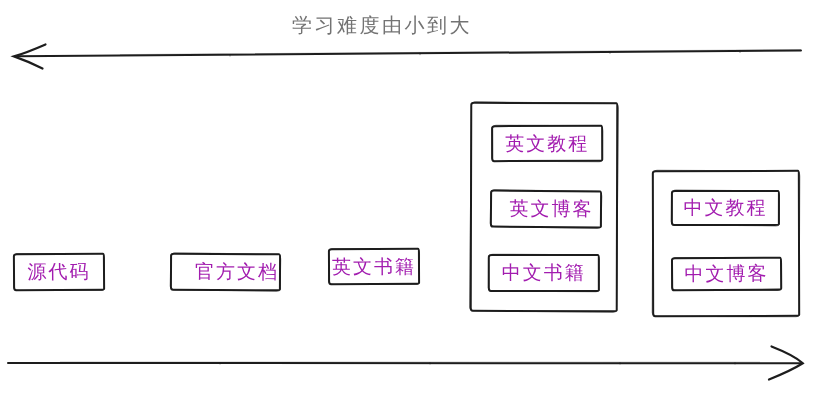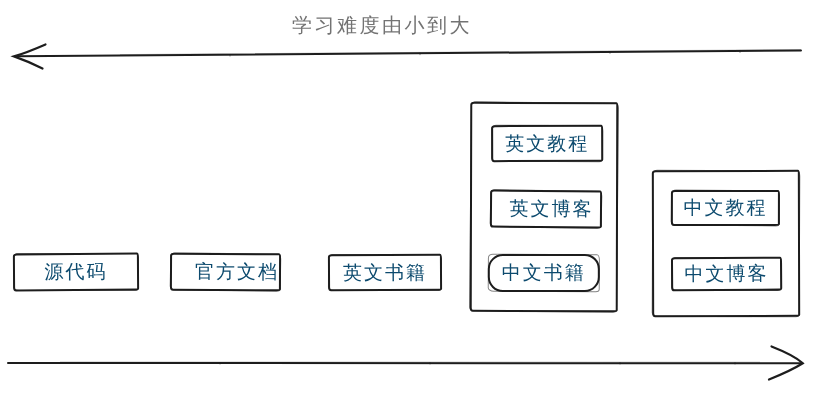--- a/index.html
+++ b/index.html
@@ -73,36 +73,36 @@
     pointer-events: none;
   }
   .sketch-box.leaf {
     display: flex;
     align-items: center;
     justify-content: center;
   }
   .sketch-box.leaf span {
     font-size: 19px;
     letter-spacing: 2px;
-    color: #0c4a6e;
+    color: #a21caf;
     white-space: nowrap;
   }
   .sketch-box.group {
     background: transparent;
   }
 
   
-  #bx-source   { left: 13px;  top: 253px; width: 126px; height: 38px; transform: rotate(-0.4deg); align-items: center; }
+  #bx-source   { left: 13px;  top: 253px; width: 92px; height: 38px; transform: rotate(-0.4deg); align-items: center; }
   #bx-docs     { left: 170px; top: 253px; width: 111px; height: 38px; transform: rotate(0.3deg); justify-content: flex-end; }
-  #bx-enbooks  { left: 328px; top: 254px; width: 114px; height: 37px; transform: rotate(-0.3deg); }
+  #bx-enbooks  { left: 328px; top: 248px; width: 92px; height: 37px; transform: rotate(-0.3deg); }
 
   #grp-1       { left: 470px; top: 102px; width: 148px; height: 210px; transform: rotate(0.15deg); }
   #g1-tutorial { left: 19px;  top: 21px;  width: 112px; height: 37px; transform: rotate(-0.3deg); }
   #g1-blog     { left: 18px;  top: 86px;  width: 112px; height: 38px; transform: rotate(0.3deg); padding-left: 11px; }
-  #g1-books    { left: 16px;  top: 150px; width: 112px; height: 38px; transform: rotate(-0.2deg); border-radius: 15px; }
+  #g1-books    { left: 16px;  top: 150px; width: 112px; height: 38px; transform: rotate(-0.2deg); }
 
   #grp-2       { left: 652px; top: 170px; width: 148px; height: 147px; transform: rotate(-0.15deg); }
   #g2-tutorial { left: 17px;  top: 18px;  width: 109px; height: 36px; transform: rotate(0.25deg); }
   #g2-blog     { left: 17px;  top: 85px;  width: 111px; height: 34px; transform: rotate(-0.25deg); }
 </style>
 </head>
 <body>
 
 <div class="canvas">
 

